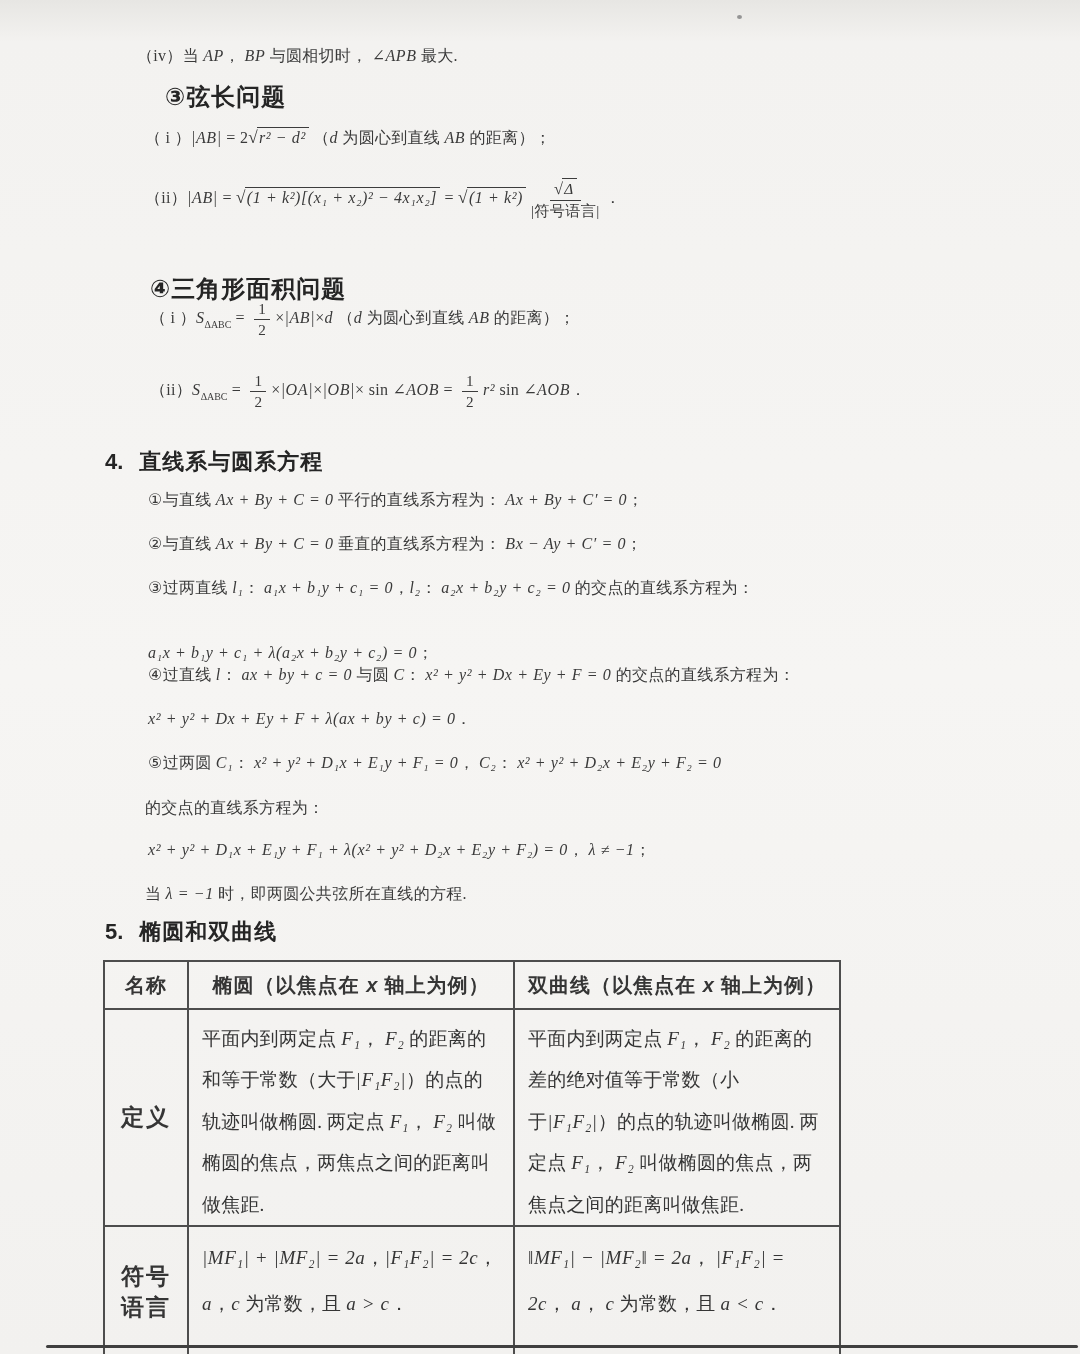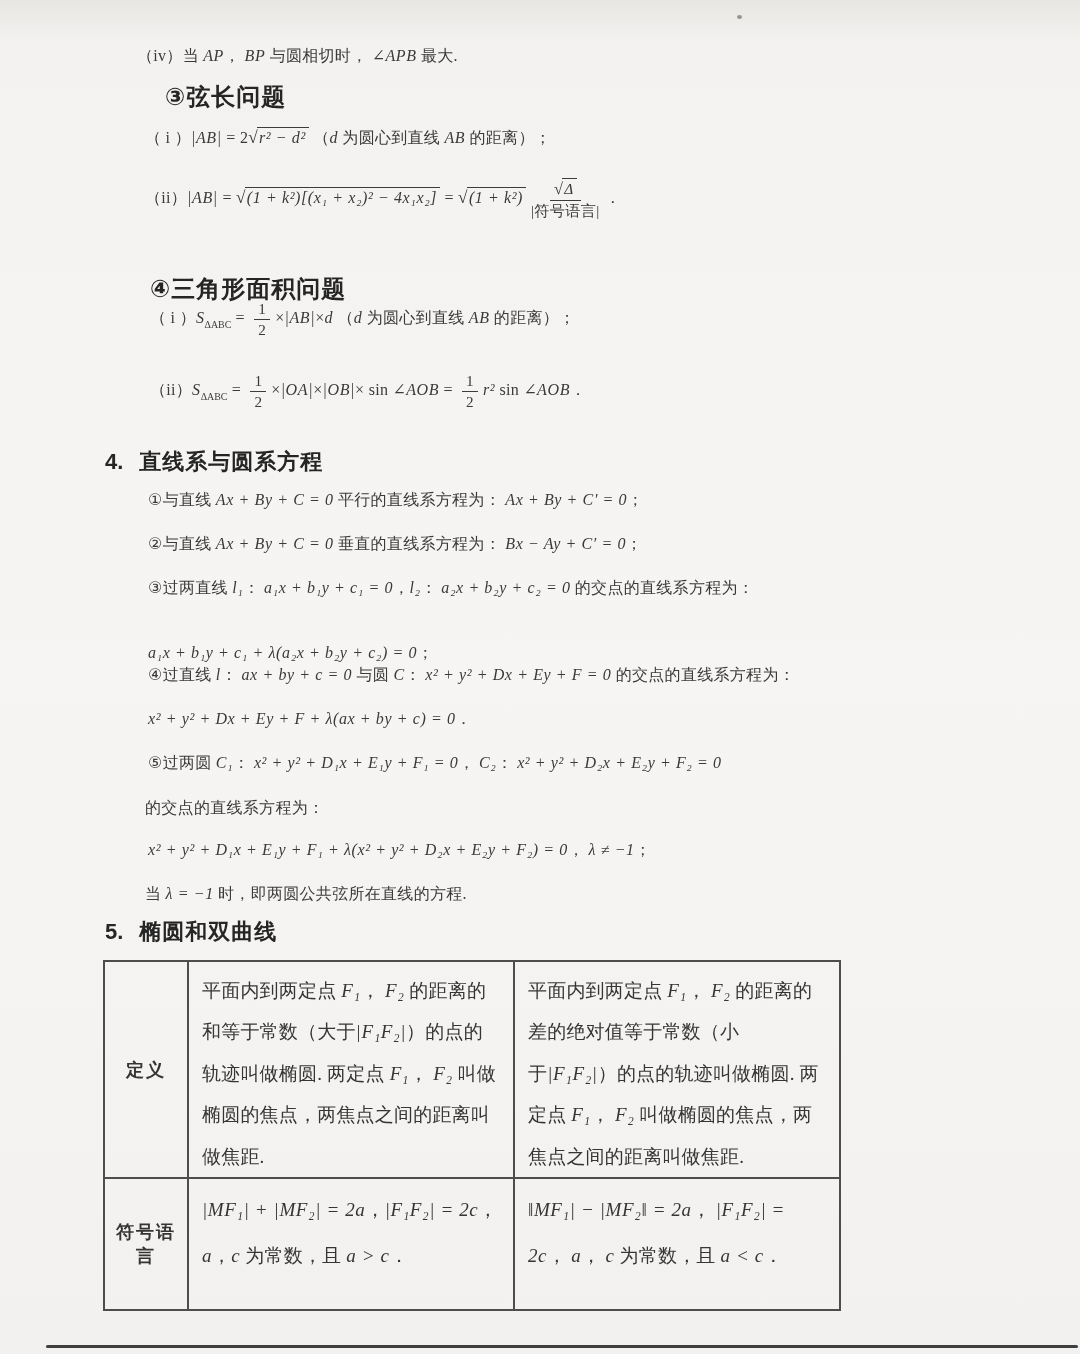--- a/index.html
+++ b/index.html
@@ -45,21 +45,21 @@
   .b-l5c{top:838px;left:148px;text-align:center;}
   .b-l5d{top:882px;left:145px;}
   .b-sec5{top:916px;left:105px;}
   
   table.cmp{position:absolute;top:960px;left:103px;width:736px;border-collapse:collapse;table-layout:fixed;color:#353535;}
   table.cmp th,table.cmp td{border:2px solid #4d4d4d;}
   table.cmp th{height:44px;font-family:"Liberation Sans","DejaVu Sans",sans-serif;font-weight:700;font-size:20px;text-align:center;letter-spacing:1px;}
   .col-label{width:84px;}
   .col-e{width:326px;}
   .col-h{width:326px;}
-  td.lbl{font-family:Liberation Serif, serif;font-weight:700;font-size:18px;text-align:center;vertical-align:middle;letter-spacing:2px;padding:0 10px;}
+  td.lbl{font-family:Liberation Serif, serif;font-weight:700;font-size:23px;text-align:center;vertical-align:middle;letter-spacing:2px;padding:0 10px;}
   td.body{font-size:19px;line-height:2.18;vertical-align:top;padding:8px 13px 0 13px;letter-spacing:0.2px;}
   tr.r-def td.body{height:198px;border-radius:16px;}
   tr.r-sym td.body{height:122px;line-height:2.4;}
   
   .bottom-rule{position:absolute;top:1345px;left:46px;width:1032px;height:3px;background:#3f3f3f;border-radius:2px;}
   .speck{position:absolute;top:15px;left:737px;width:5px;height:4px;background:#949494;border-radius:50%;}
 </style>
 </head>
 <body>
 
@@ -105,20 +105,25 @@
   <span class="num">5.</span><span>椭圆和双曲线</span>
 </div>
 
 <table class="cmp">
   <colgroup>
       <col class="col-label">
       <col class="col-e">
       <col class="col-h">
     </colgroup>
   <tbody>
+      <tr>
+    <th><span class="s-t">名称</span></th>
+    <th><span class="s-t">椭圆（以焦点在 </span><span class="s-m">x</span><span class="s-t"> 轴上为例）</span></th>
+    <th><span class="s-t">双曲线（以焦点在 </span><span class="s-m">x</span><span class="s-t"> 轴上为例）</span></th>
+  </tr>
   <tr class="r-def">
     <td class="lbl"><span class="s-t">定义</span></td>
     <td class="body"><span class="s-t">平面内到两定点 </span><span class="s-m">F₁</span><span class="s-t">， </span><span class="s-m">F₂</span><span class="s-t"> 的距离的和等于常数（大于</span><span class="s-m">|F₁F₂|</span><span class="s-t">）的点的轨迹叫做椭圆. 两定点 </span><span class="s-m">F₁</span><span class="s-t">， </span><span class="s-m">F₂</span><span class="s-t"> 叫做椭圆的焦点，两焦点之间的距离叫做焦距.</span></td>
     <td class="body"><span class="s-t">平面内到两定点 </span><span class="s-m">F₁</span><span class="s-t">， </span><span class="s-m">F₂</span><span class="s-t"> 的距离的差的绝对值等于常数（小于</span><span class="s-m">|F₁F₂|</span><span class="s-t">）的点的轨迹叫做椭圆. 两定点 </span><span class="s-m">F₁</span><span class="s-t">， </span><span class="s-m">F₂</span><span class="s-t"> 叫做椭圆的焦点，两焦点之间的距离叫做焦距.</span></td>
   </tr>
   <tr class="r-sym">
     <td class="lbl"><span class="s-t">符号语言</span></td>
     <td class="body"><span class="s-m">|MF₁| + |MF₂| = 2a</span><span class="s-t">，</span><span class="s-m">|F₁F₂| = 2c</span><span class="s-t">，</span><span class="s-m">a</span><span class="s-t">，</span><span class="s-m">c</span><span class="s-t"> 为常数，且 </span><span class="s-m">a &gt; c</span><span class="s-t">．</span></td>
     <td class="body"><span class="s-m">‖MF₁| − |MF₂‖ = 2a</span><span class="s-t">， </span><span class="s-m">|F₁F₂| = 2c</span><span class="s-t">， </span><span class="s-m">a</span><span class="s-t">， </span><span class="s-m">c</span><span class="s-t"> 为常数，且 </span><span class="s-m">a &lt; c</span><span class="s-t">．</span></td>
   </tr>

